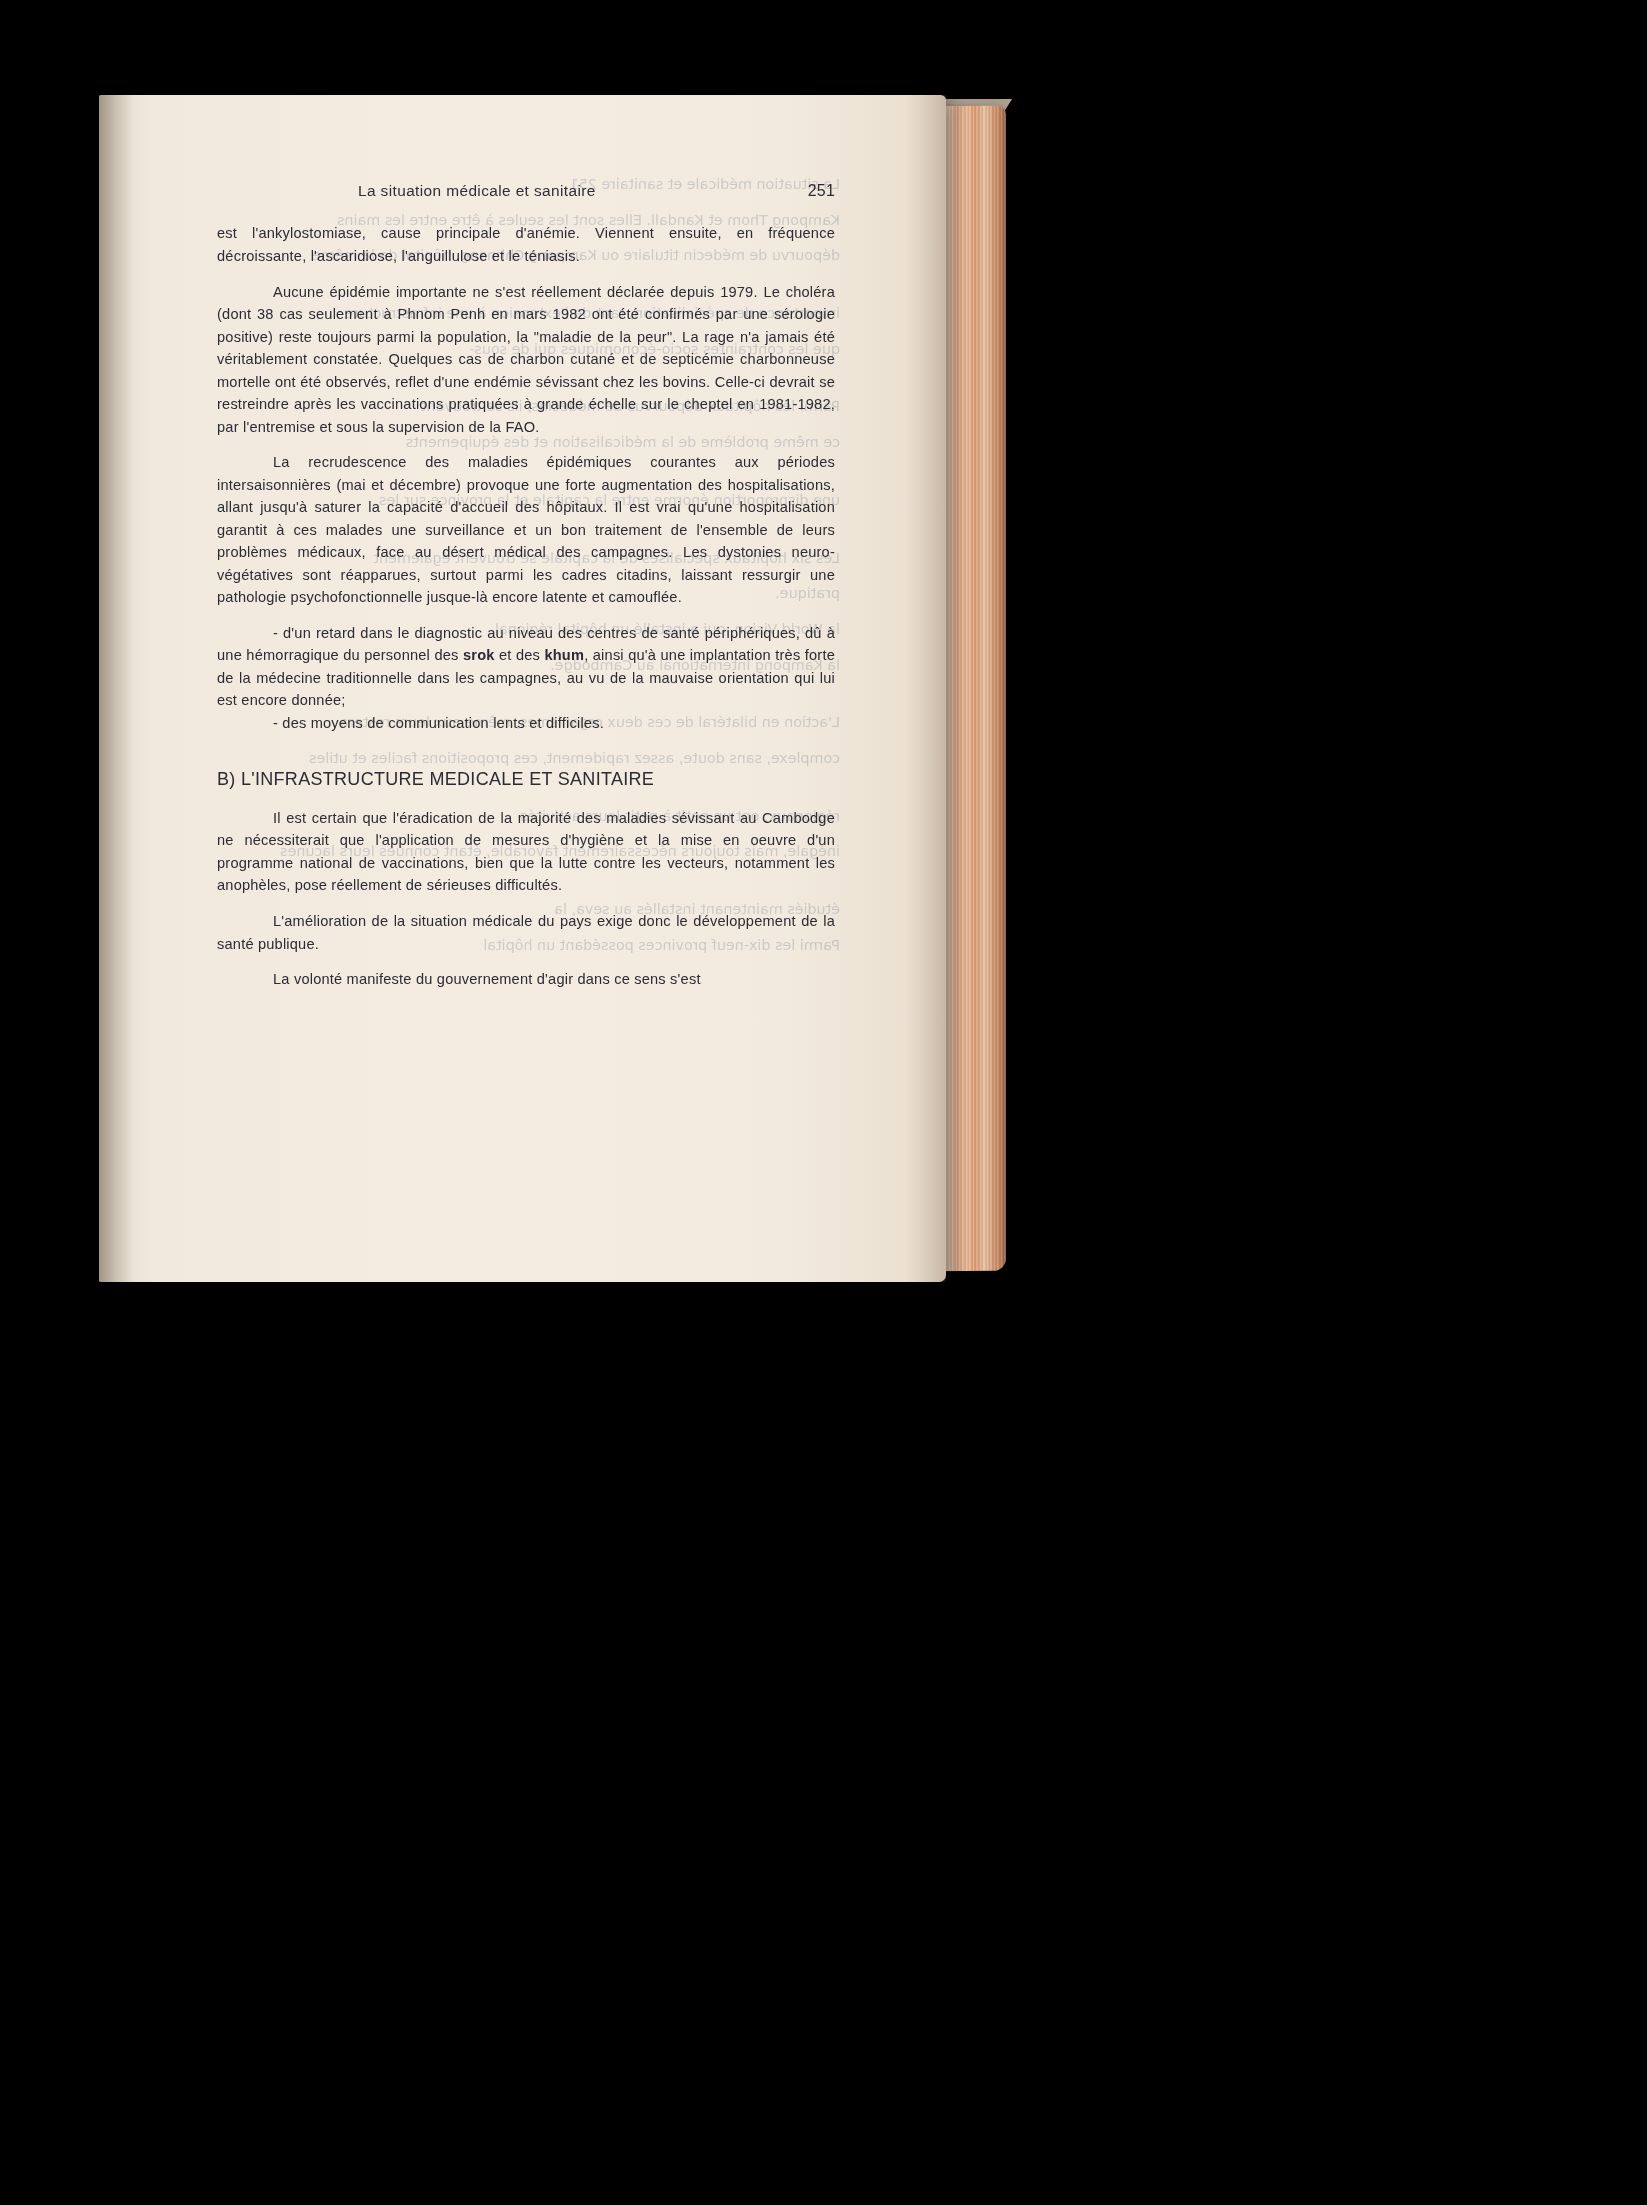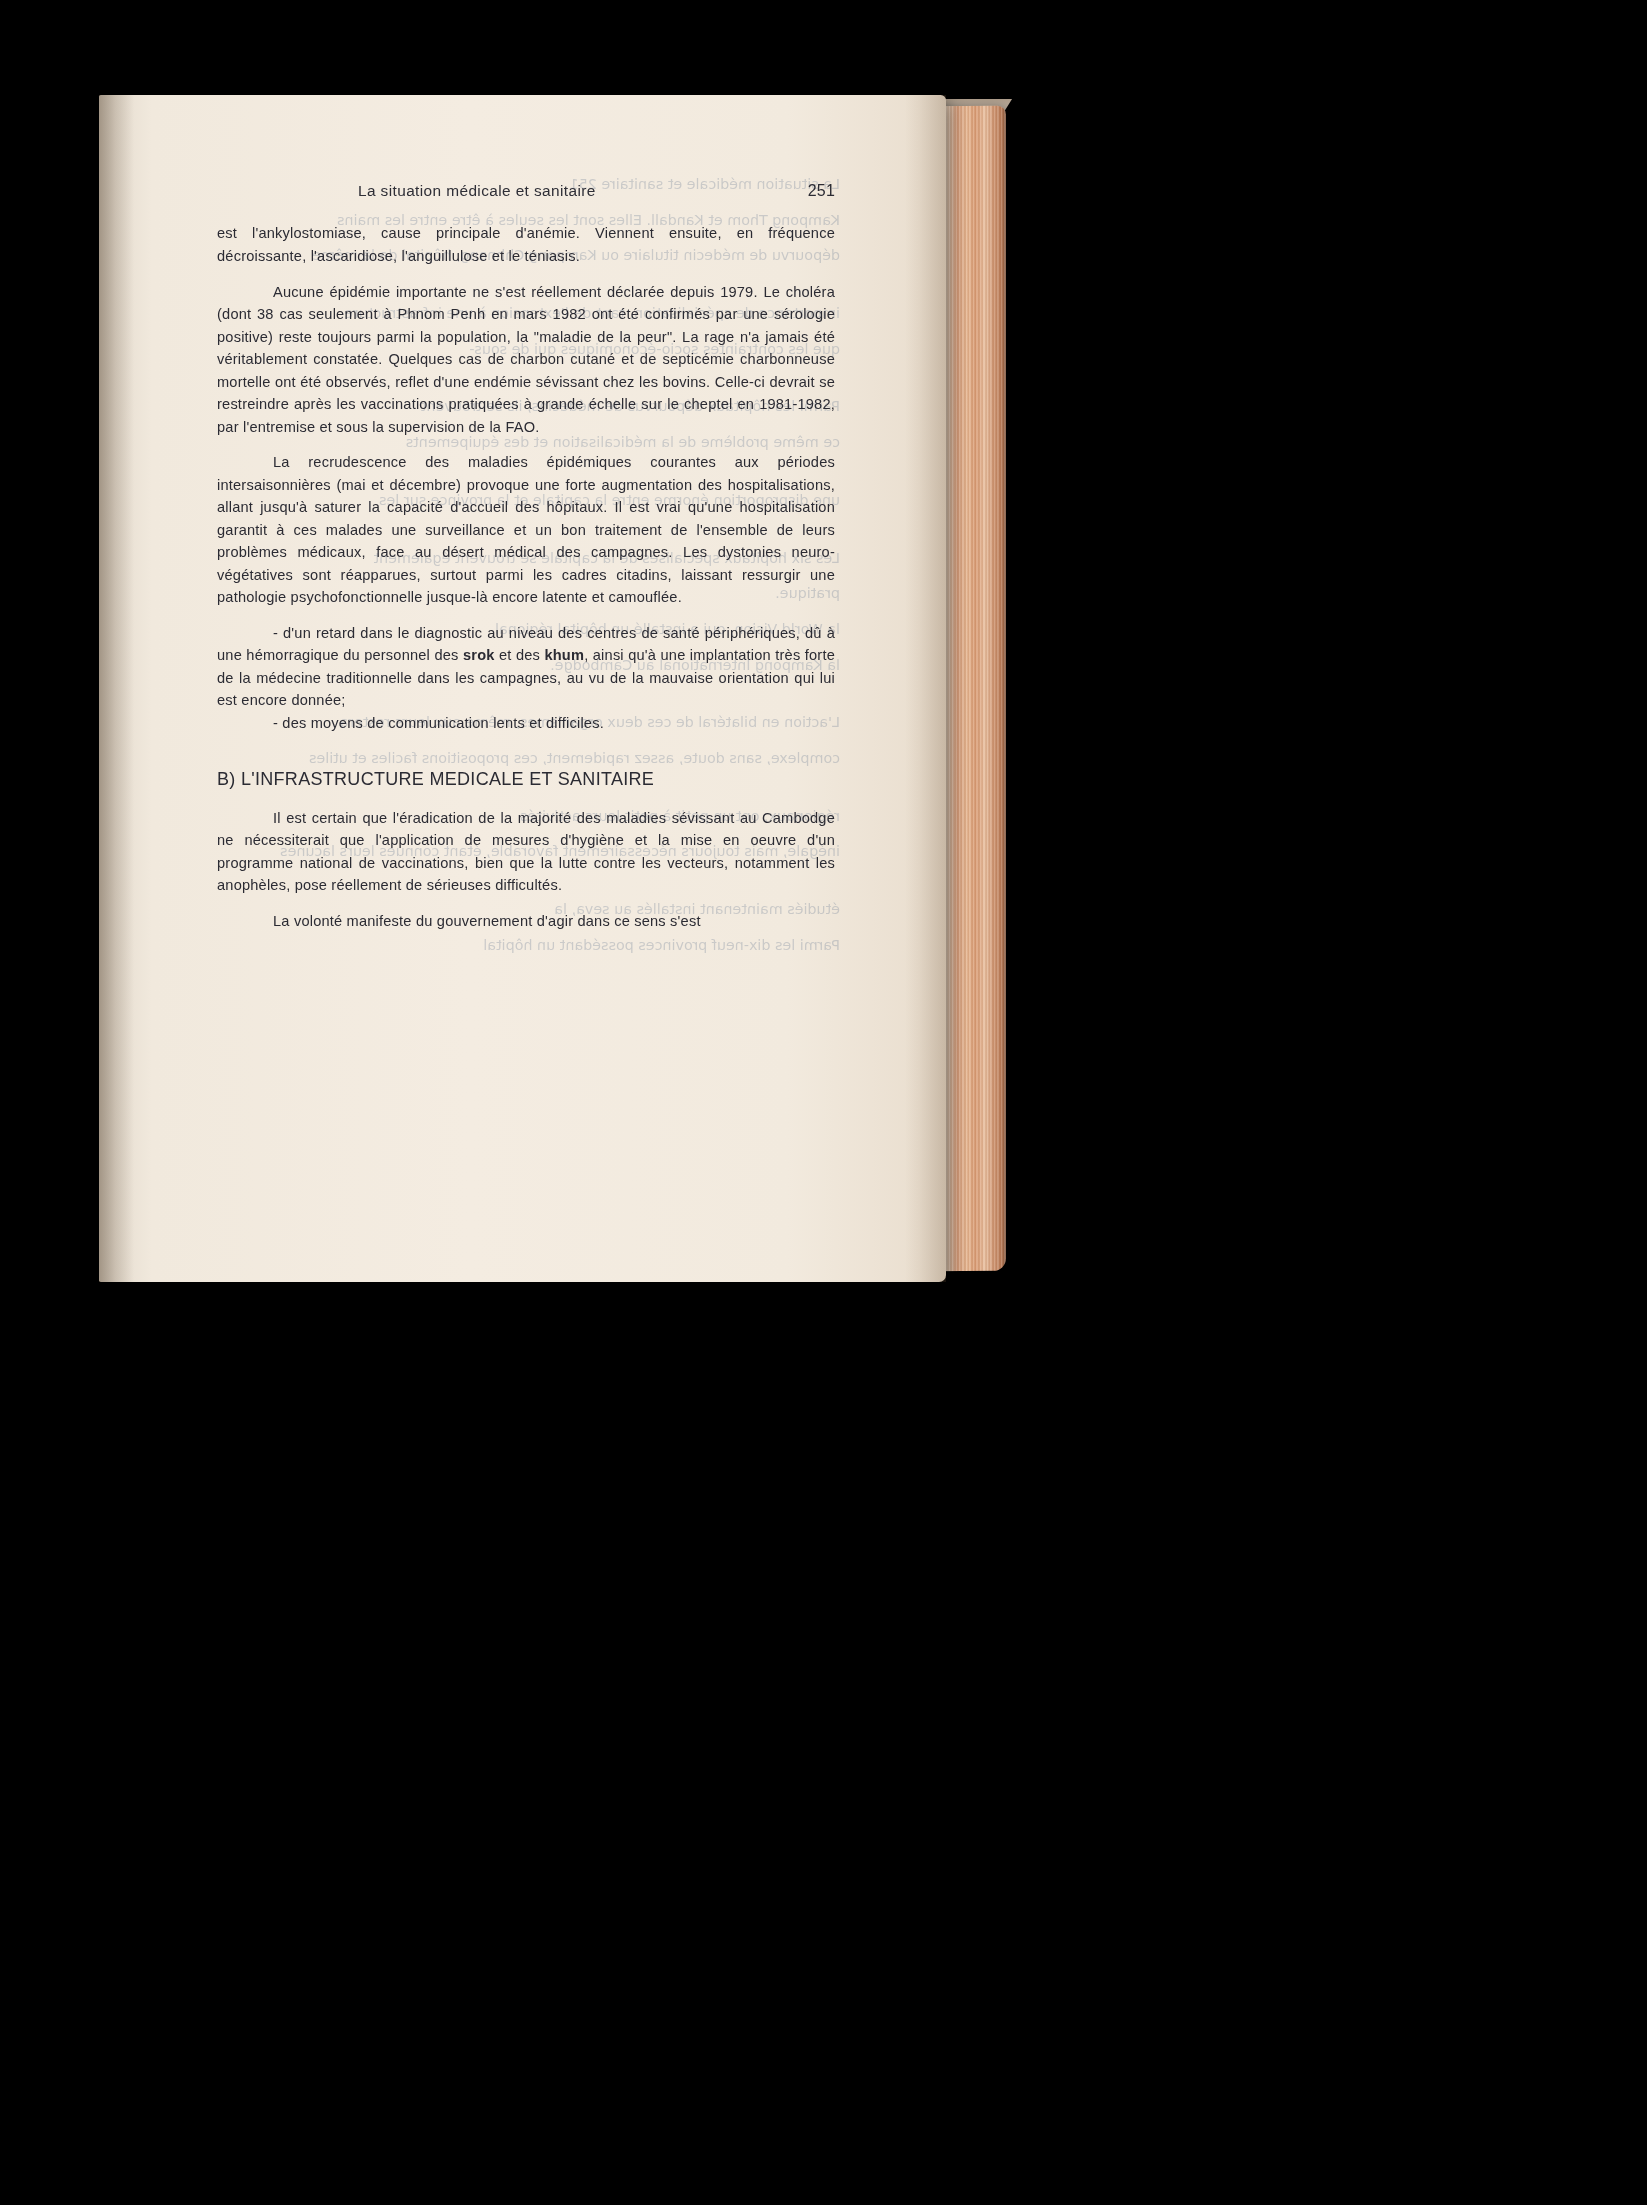--- a/index.html
+++ b/index.html
@@ -211,18 +211,19 @@
       <p class="para indent">Aucune épidémie importante ne s'est réellement déclarée depuis 1979. Le choléra (dont 38 cas seulement à Phnom Penh en mars 1982 ont été confirmés par une sérologie positive) reste toujours parmi la population, la "maladie de la peur". La rage n'a jamais été véritablement constatée. Quelques cas de charbon cutané et de septicémie charbonneuse mortelle ont été observés, reflet d'une endémie sévissant chez les bovins. Celle-ci devrait se restreindre après les vaccinations pratiquées à grande échelle sur le cheptel en 1981-1982, par l'entremise et sous la supervision de la FAO.</p>
       <p class="para indent">La recrudescence des maladies épidémiques courantes aux périodes intersaisonnières (mai et décembre) provoque une forte augmentation des hospitalisations, allant jusqu'à saturer la capacité d'accueil des hôpitaux. Il est vrai qu'une hospitalisation garantit à ces malades une surveillance et un bon traitement de l'ensemble de leurs problèmes médicaux, face au désert médical des campagnes. Les dystonies neuro-végétatives sont réapparues, surtout parmi les cadres citadins, laissant ressurgir une pathologie psychofonctionnelle jusque-là encore latente et camouflée.</p>
 
       <p class="dash-item"><span>- d'un retard dans le diagnostic au niveau des centres de santé périphériques, dû à une hémorragique du personnel des </span><b class="bold">srok</b><span> et des </span><b class="bold">khum</b><span>, ainsi qu'à une implantation très forte de la médecine traditionnelle dans les campagnes, au vu de la mauvaise orientation qui lui est encore donnée;</span></p>
 
       <p class="dash-item">- des moyens de communication lents et difficiles.</p>
 
       <h2 class="section">B) L'INFRASTRUCTURE MEDICALE ET SANITAIRE</h2>
 
       <p class="para indent">Il est certain que l'éradication de la majorité des maladies sévissant au Cambodge ne nécessiterait que l'application de mesures d'hygiène et la mise en oeuvre d'un programme national de vaccinations, bien que la lutte contre les vecteurs, notamment les anophèles, pose réellement de sérieuses difficultés.</p>
+      <p class="para indent">L'amélioration de la situation médicale du pays exige donc le développement de la santé publique.</p>
       <p class="para indent">La volonté manifeste du gouvernement d'agir dans ce sens s'est</p>
 
     </div>
   </div>
 </div>
 
 
 </body></html>

